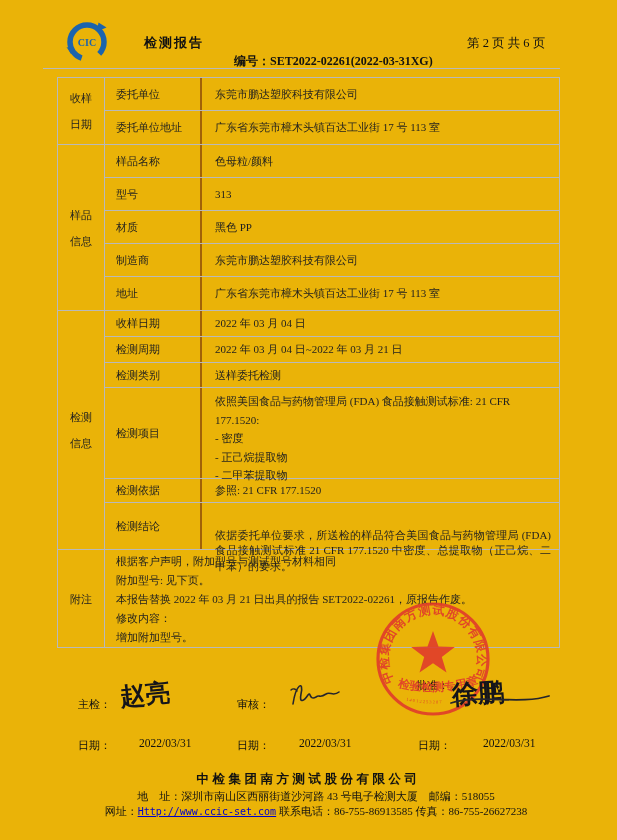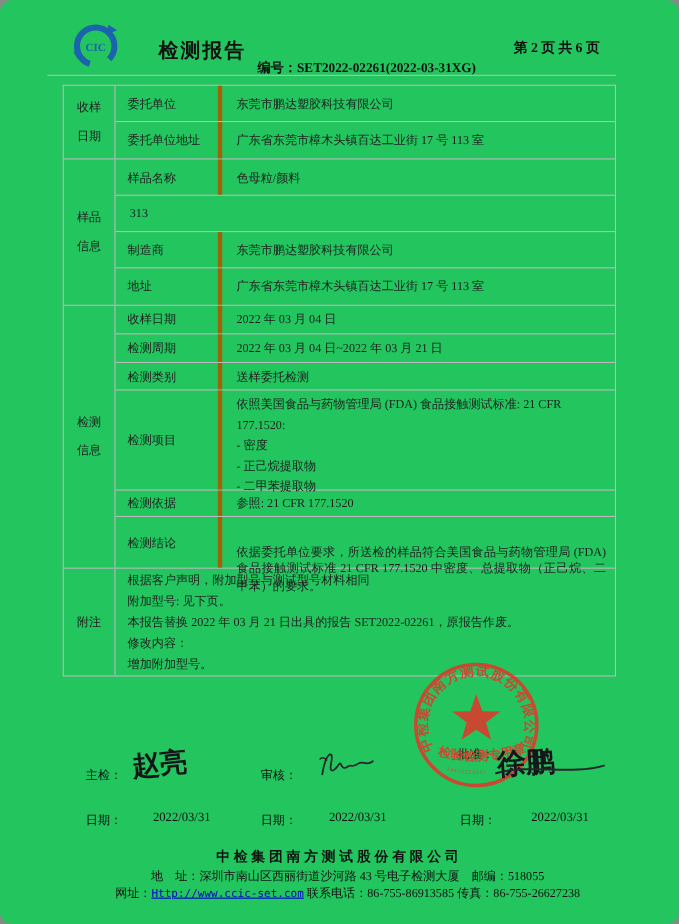--- a/index.html
+++ b/index.html
@@ -1,46 +1,46 @@
 <!DOCTYPE html>
 <html><head>
 <meta charset="utf-8">
 <style>
   * { margin:0; padding:0; box-sizing:border-box; }
   html,body { background:#888; }
   .page {
     position:relative; width:617px; height:840px; margin:0 auto;
-    background:#22c55e; overflow:hidden;
-    font-family:"Liberation Serif", serif; color:#1f1f1f;border-radius:11px;
+    background:#eab308; overflow:hidden;
+    font-family:"Liberation Serif", serif; color:#1f1f1f;
   }
   .abs { position:absolute; }
 
   
-  .doc-title { left:144px; top:34px; font-size:18px; font-weight:bold; letter-spacing:2px; color:#111; }
+  .doc-title { left:144px; top:34px; font-size:13px; font-weight:bold; letter-spacing:2px; color:#111; }
   .rep-no    { left:234px; top:53px; font-size:12px; font-weight:bold; color:#111; }
-  .page-info { left:467px; top:35px; font-size:12.5px; font-weight:bold; color:#111; }
+  .page-info { left:467px; top:35px; font-size:12.5px; font-weight:normal; color:#111; }
   .hrule { left:43px; top:68px; width:517px; height:1px; background:#b9b9b9; }
 
   
   .rtable {
     left:57px; top:77px; width:503px;
     border:1px solid #b9b9b9; font-size:11px;
   }
   .sec { display:flex; border-bottom:1px solid #b9b9b9; }
   .sec:last-child { border-bottom:none; }
   .sec-name {
     width:47px; border-right:1px solid #b9b9b9; display:flex;
     align-items:center; justify-content:center; text-align:center;
   }
   .sec-name span { display:inline-block; width:24px; line-height:26px; white-space:pre-line; }
   .sec-rows { flex:1; display:flex; flex-direction:column; }
   .trow { display:flex; border-bottom:1px solid #b9b9b9; }
   .trow:last-child { border-bottom:none; }
   .tlabel {
-    width:97px; border-right:4px solid #a16207; display:flex;
+    width:97px; border-right:2px solid #a16207; display:flex;
     align-items:center; padding-left:11px; flex-shrink:0;
   }
   .tvalue { flex:1; display:flex; align-items:center; padding-left:13px; padding-right:8px; }
   .h33 { height:33px; } .h26 { height:26px; } .h25 { height:25px; }
   .h91 { height:91px; } .h24 { height:24px; } .h46 { height:46px; } .h97 { height:97px; }
   .top { align-items:flex-start; }
   .ml  { white-space:pre-line; line-height:18.5px; padding-top:4px; }
   .para { line-height:15.3px; padding-top:1px; text-align:justify; }
   .note-value { padding-left:11px; line-height:19px; padding-top:2px; }
 
@@ -101,21 +101,26 @@
     <div class="sec">
       <div class="sec-name">
           <span>样品信息</span>
         </div>
       <div class="sec-rows">
         <div class="trow h33">
           <div class="tlabel">样品名称</div>
           <div class="tvalue">色母粒/颜料</div>
         </div>
         <div class="trow h33">
+          <div class="tlabel">型号</div>
           <div class="tvalue">313</div>
+        </div>
+        <div class="trow h33">
+          <div class="tlabel">材质</div>
+          <div class="tvalue">黑色 PP</div>
         </div>
         <div class="trow h33">
           <div class="tlabel">制造商</div>
           <div class="tvalue">东莞市鹏达塑胶科技有限公司</div>
         </div>
         <div class="trow h33">
           <div class="tlabel">地址</div>
           <div class="tvalue">广东省东莞市樟木头镇百达工业街 17 号 113 室</div>
         </div>
       </div>

